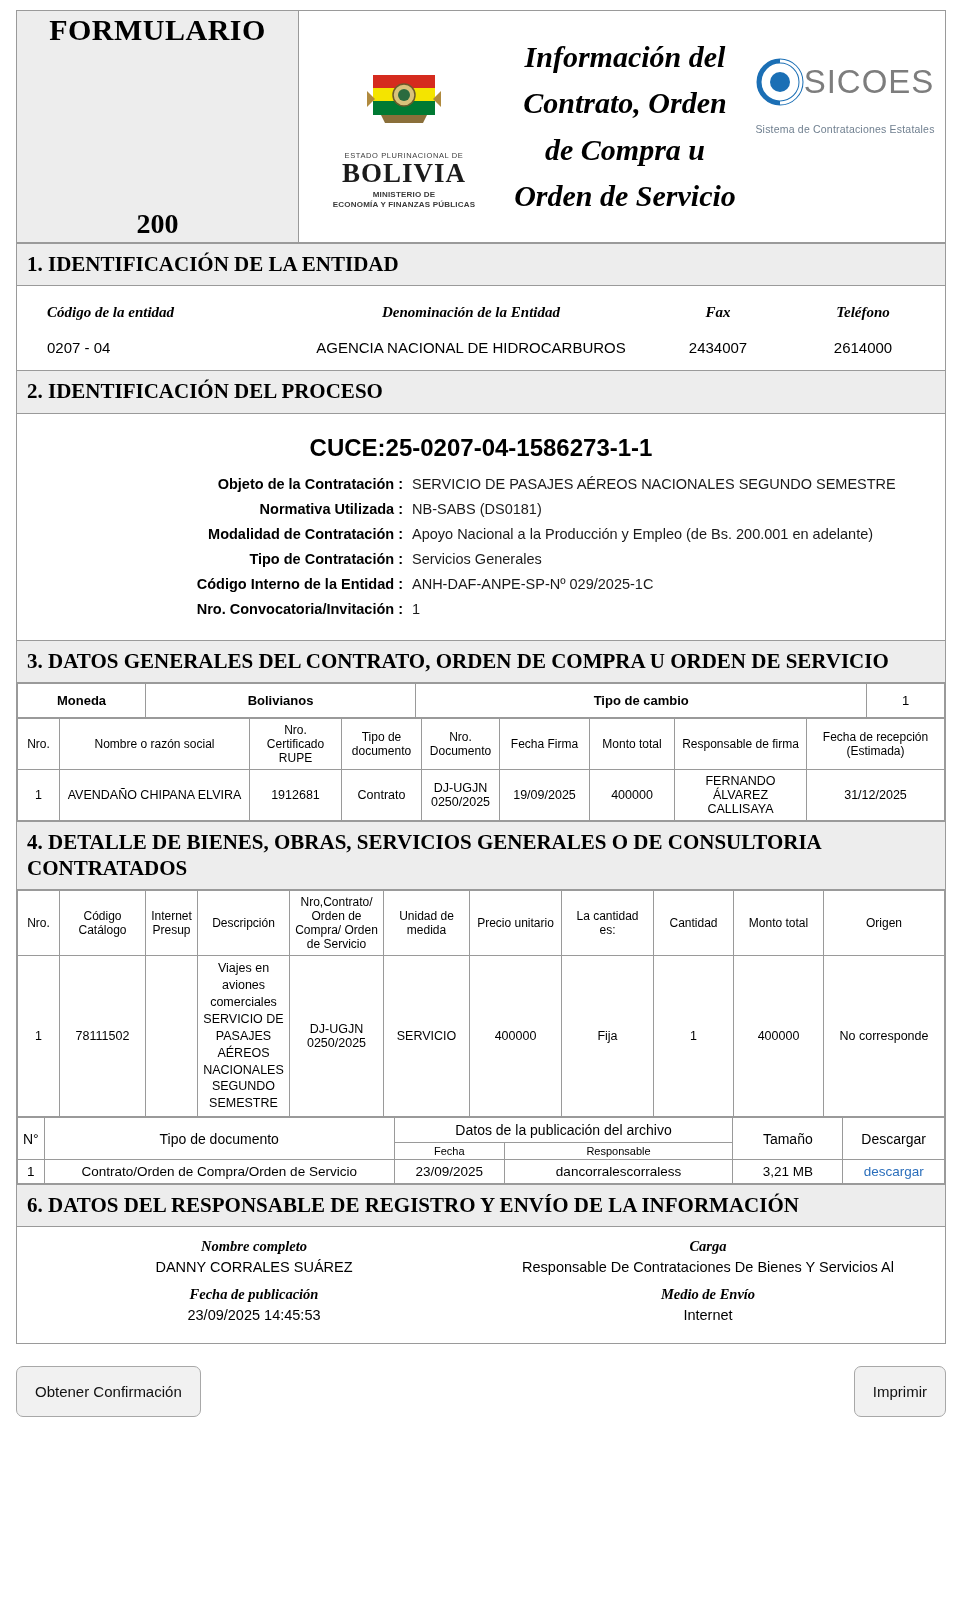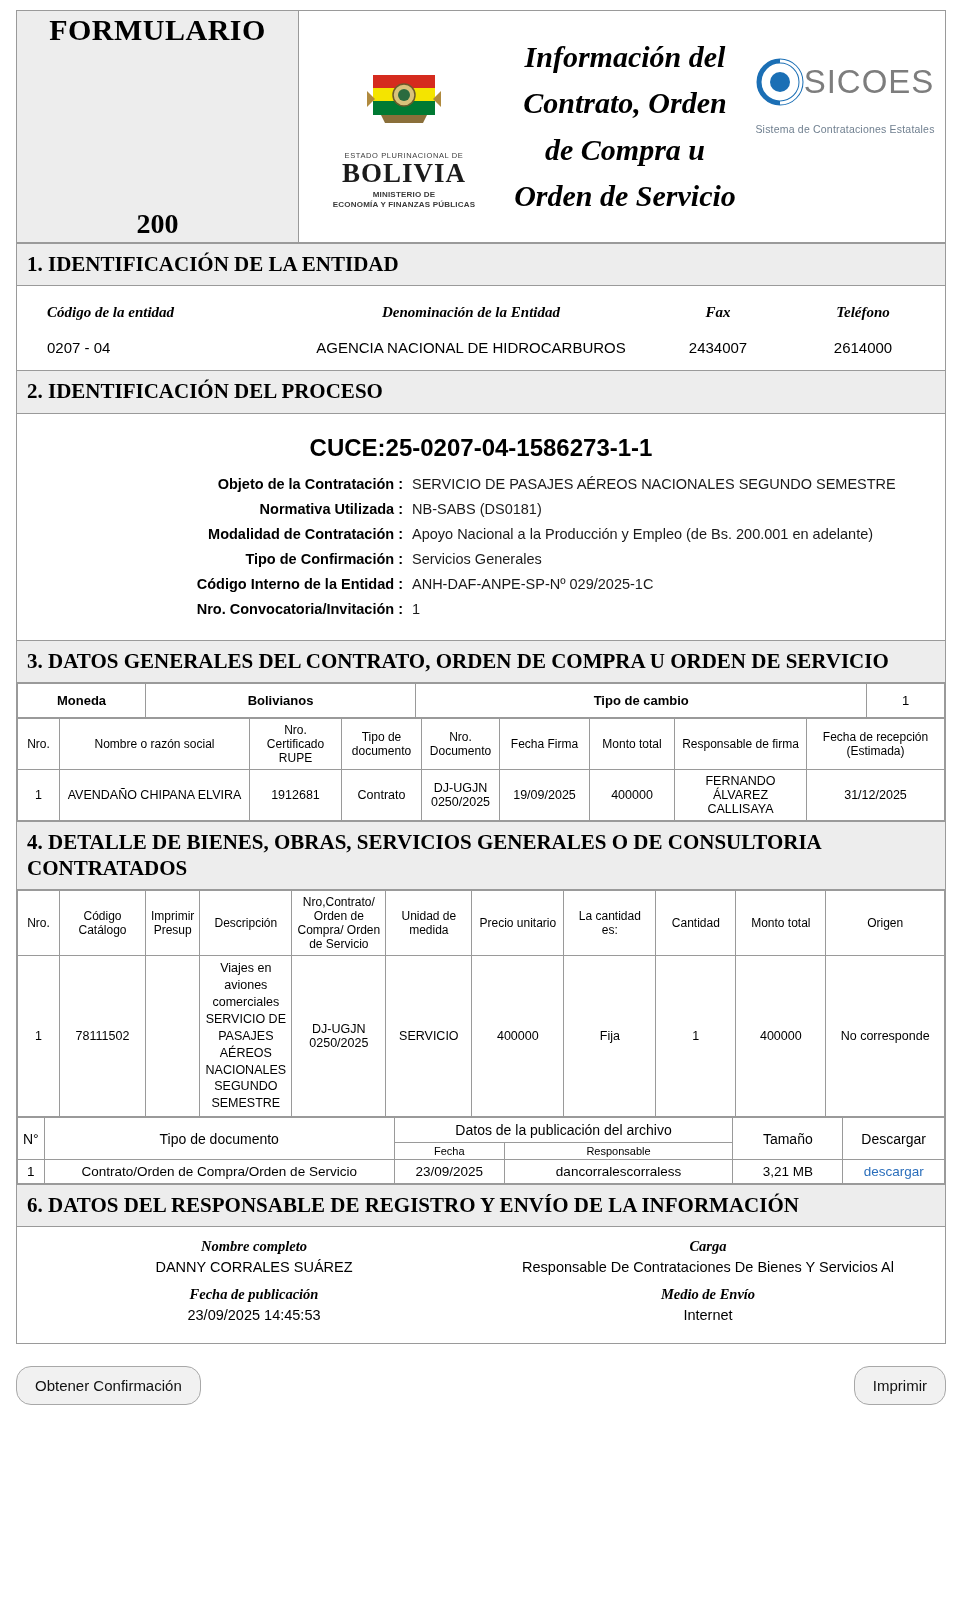--- a/index.html
+++ b/index.html
@@ -238,23 +238,23 @@
   
   .footer {
     width: 930px;
     margin: 22px auto 18px auto;
     display: flex;
     justify-content: space-between;
   }
   .btn {
     background: #f1f1f1;
     border: 1px solid #a8a8a8;
-    border-radius: 15px;
+    border-radius: 7px;
     font-size: 15px;
-    padding: 10px 18px;
+    padding: 16px 18px;
     font-family: "Liberation Sans", sans-serif;
     cursor: pointer;
     color: #111;
   }
 </style>
 </head>
 <body>
 
 <div class="page">
   <div class="doc">
@@ -332,21 +332,21 @@
       </div>
       <div class="field-row">
         <div class="field-label">Normativa Utilizada :</div>
         <div class="field-value">NB-SABS (DS0181)</div>
       </div>
       <div class="field-row">
         <div class="field-label">Modalidad de Contratación :</div>
         <div class="field-value">Apoyo Nacional a la Producción y Empleo (de Bs. 200.001 en adelante)</div>
       </div>
       <div class="field-row">
-        <div class="field-label">Tipo de Confirmación :</div>
+        <div class="field-label">Tipo de Contratación :</div>
         <div class="field-value">Servicios Generales</div>
       </div>
       <div class="field-row">
         <div class="field-label">Código Interno de la Entidad :</div>
         <div class="field-value">ANH-DAF-ANPE-SP-Nº 029/2025-1C</div>
       </div>
       <div class="field-row">
         <div class="field-label">Nro. Convocatoria/Invitación :</div>
         <div class="field-value">1</div>
       </div>
@@ -394,21 +394,21 @@
       </tbody>
     </table>
 
     <div class="section-bar">4. DETALLE DE BIENES, OBRAS, SERVICIOS GENERALES O DE CONSULTORIA CONTRATADOS</div>
 
     <table class="grid detail-tbl">
       <thead>
         <tr>
           <th style="width:42px">Nro.</th>
           <th style="width:86px">Código Catálogo</th>
-          <th style="width:52px">Imprimir Presup</th>
+          <th style="width:52px">Internet Presup</th>
           <th style="width:92px">Descripción</th>
           <th style="width:94px">Nro,Contrato/ Orden de Compra/ Orden de Servicio</th>
           <th style="width:86px">Unidad de medida</th>
           <th style="width:92px">Precio unitario</th>
           <th style="width:92px">La cantidad es:</th>
           <th style="width:80px">Cantidad</th>
           <th style="width:90px">Monto total</th>
           <th>Origen</th>
         </tr>
       </thead>

